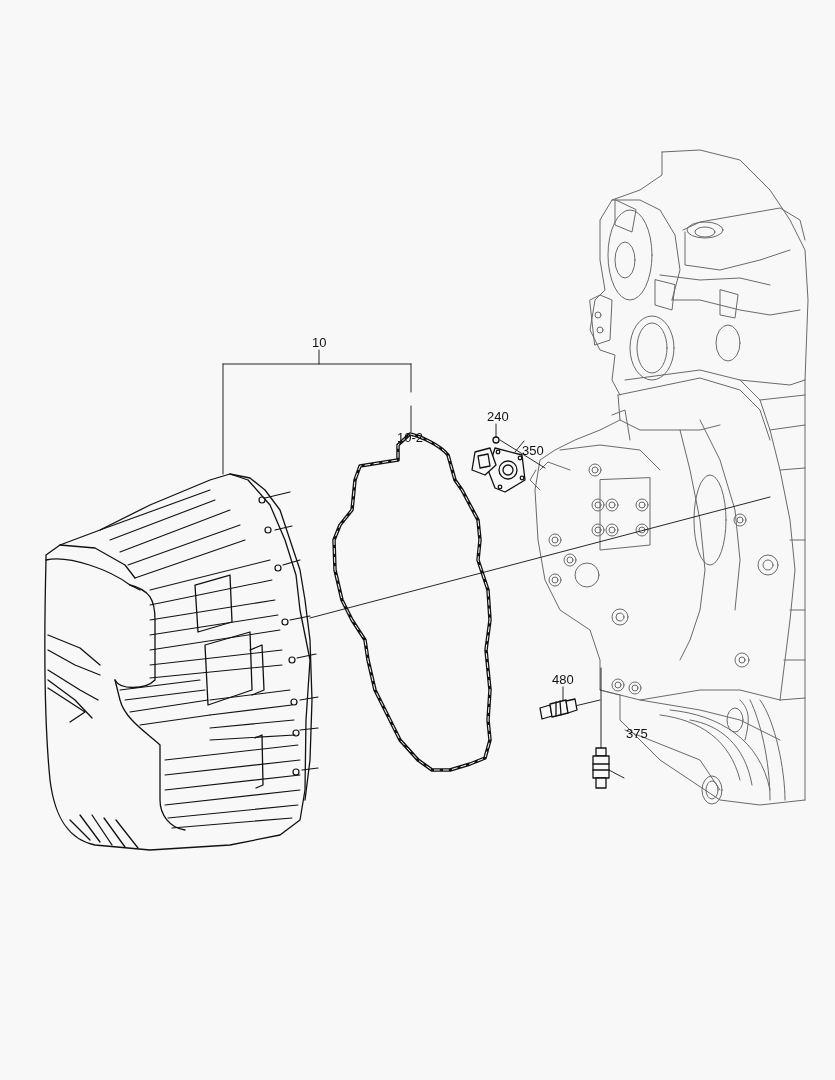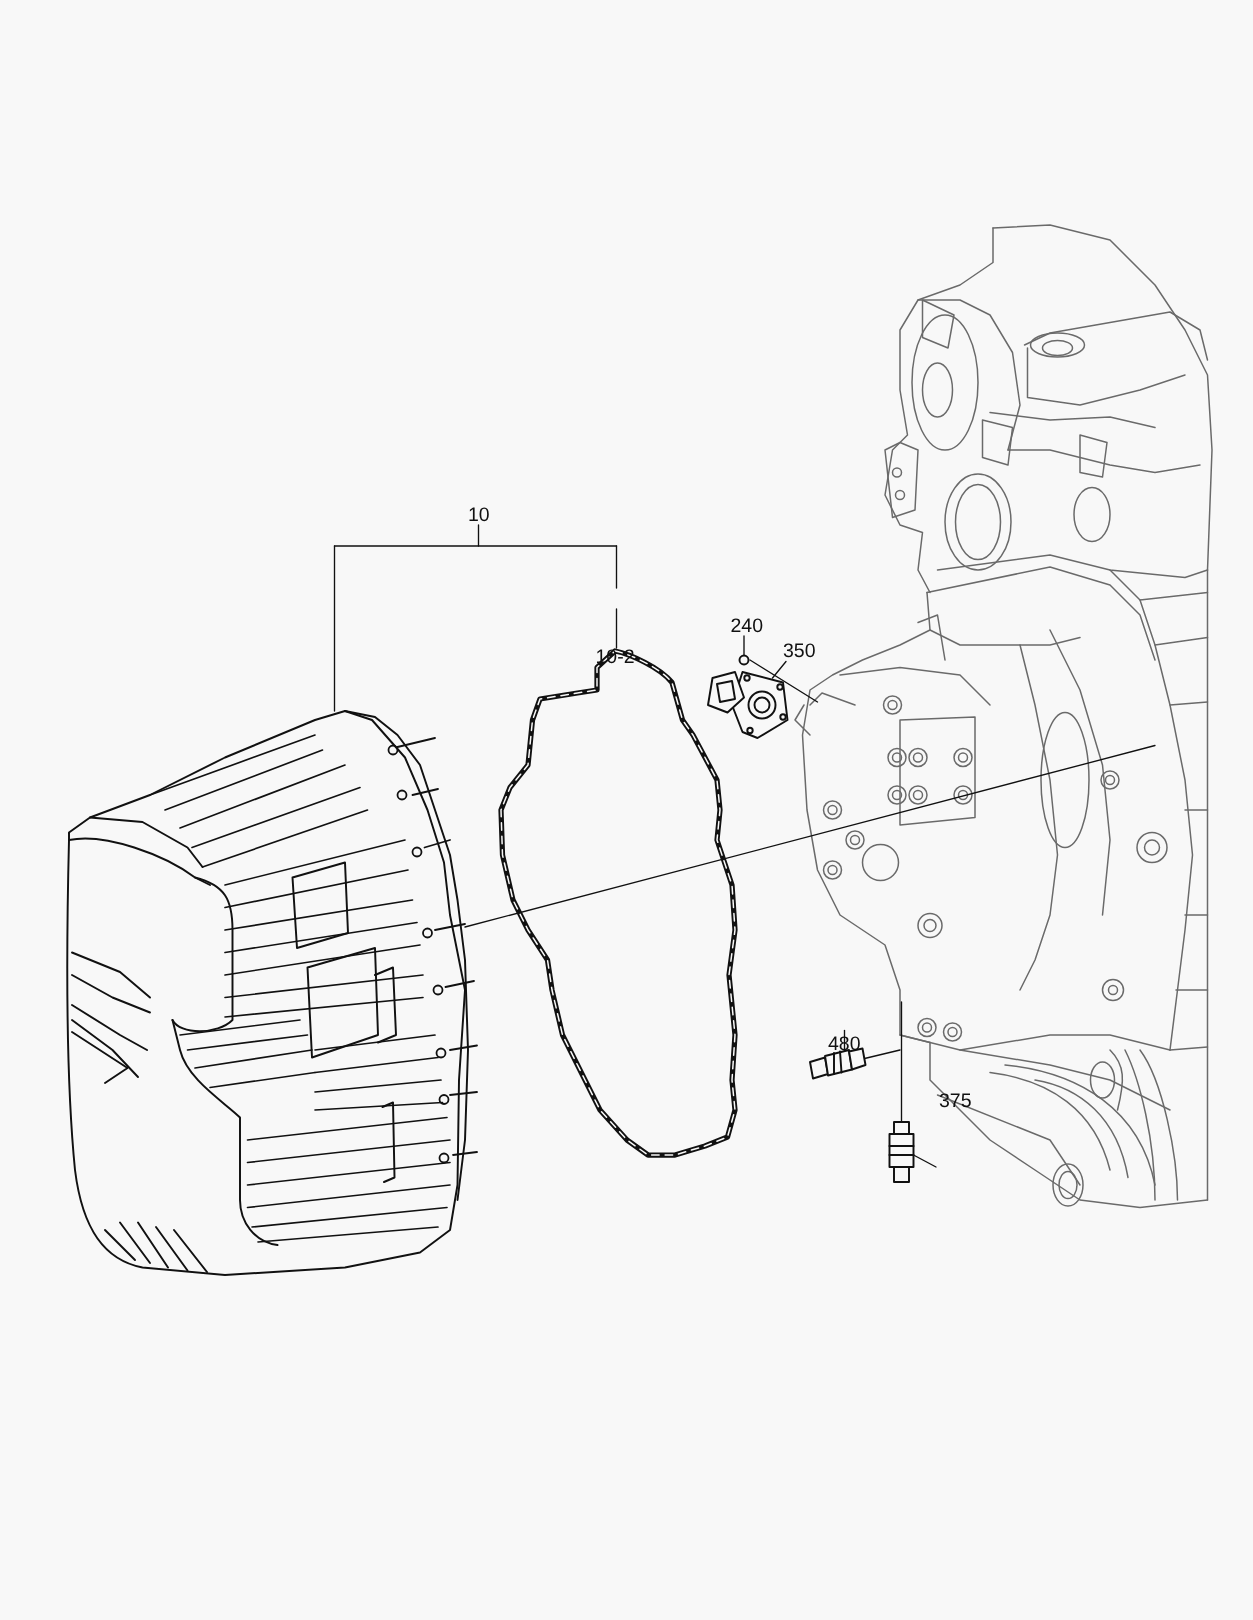--- a/index.html
+++ b/index.html
@@ -241,17 +241,17 @@
     <rect x="593" y="756" width="16" height="22"></rect>
     <path d="M593 764 L609 764"></path>
         <path d="M593 770 L609 770"></path>
     <rect x="596" y="778" width="10" height="10"></rect>
   </g>
 </svg>
 
 <div class="callout" style="left:312px;top:336px;">10</div>
 <div class="callout" style="left:397px;top:395px;margin-top:36px;">10-2</div>
 <div class="callout" style="left:487px;top:410px;">240</div>
-<div class="callout" style="left:522px;top:427px;">350</div>
-<div class="callout" style="left:552px;top:689px;">480</div>
+<div class="callout" style="left:522px;top:444px;">350</div>
+<div class="callout" style="left:552px;top:673px;">480</div>
 <div class="callout" style="left:626px;top:727px;">375</div>
 
 </div>
 
 </body></html>

